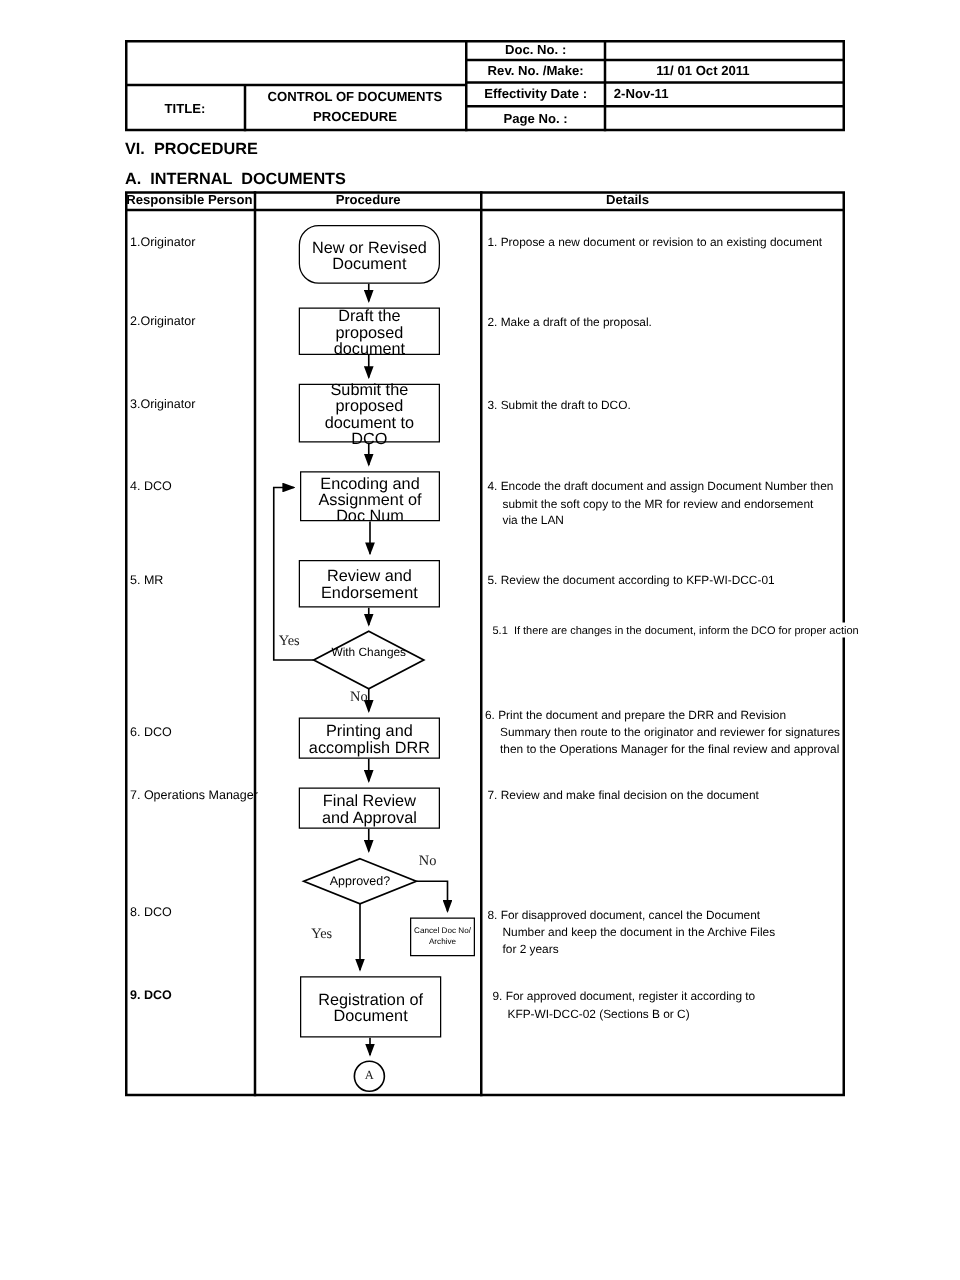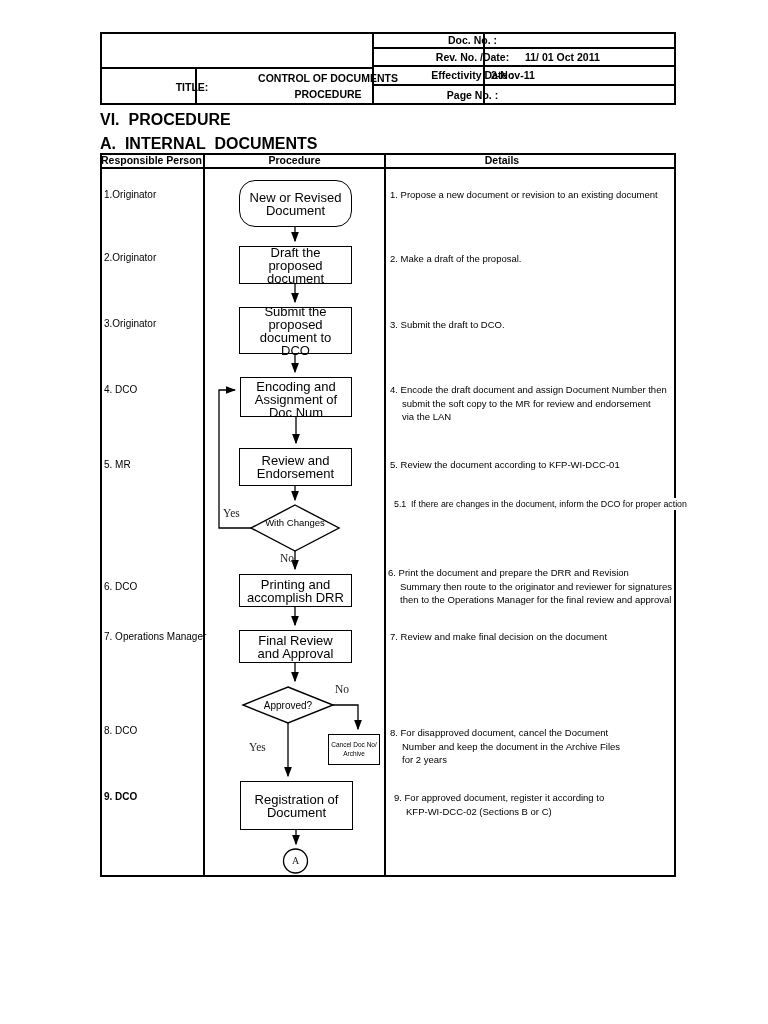--- a/index.html
+++ b/index.html
@@ -4,23 +4,23 @@
 <style>
   html,body { margin:0; padding:0; background:#ffffff; }
   .page {
     position:relative; width:768px; height:1024px; background:#ffffff;
     font-family:"Liberation Sans", sans-serif; color:#000; overflow:hidden;
   }
   .vl { position:absolute; width:2px; background:#000; z-index:1; }
   .hl { position:absolute; height:2px; background:#000; z-index:1; }
   .rect { position:absolute; border:2px solid #000; box-sizing:border-box; z-index:1; }
   .hcell { position:absolute; display:flex; align-items:center; justify-content:center;
-           font-weight:bold; font-size:10.5px; white-space:pre; z-index:2;padding-left:44px; }
+           font-weight:bold; font-size:10.5px; white-space:pre; z-index:2; }
   .hval  { justify-content:flex-start; padding-left:6px; }
-  .heading { position:absolute; font-weight:bold; font-size:16px; white-space:pre; z-index:2; }
+  .heading { position:absolute; font-weight:bold; font-size:13px; white-space:pre; z-index:2; }
   .thead { position:absolute; display:flex; align-items:center; justify-content:center;
            font-weight:bold; font-size:10.5px; z-index:2; }
   .rp { position:absolute; left:104px; font-size:10px; white-space:pre; z-index:2; }
   .detail { position:absolute; font-size:9.5px; line-height:13.5px; z-index:2; }
   .detail .dl { white-space:pre; }
   .detail .cont { margin-left:12px; }
   .d51 { position:absolute; font-size:8.8px; background:#ffffff; padding:1px 3px;
          white-space:pre; z-index:4; }
   .node { position:absolute; box-sizing:border-box; border:1.5px solid #000; background:#fff;
           display:flex; align-items:center; justify-content:center; text-align:center;
@@ -46,21 +46,21 @@
   <div class="hl" style="left:100px; top:67px; width:273px;"></div>
   <div class="hl" style="left:372px; top:47px; width:304px;"></div>
   <div class="hl" style="left:372px; top:65px; width:304px;"></div>
   <div class="hl" style="left:372px; top:84px; width:304px;"></div>
 
   <div class="hcell" style="left:100px; top:68px; width:96px; height:37px;">TITLE:</div>
   <div class="hcell" style="left:196px; top:69px; width:176px; height:17px;">CONTROL OF DOCUMENTS</div>
   <div class="hcell" style="left:196px; top:85px; width:176px; height:17px;">PROCEDURE</div>
 
   <div class="hcell" style="left:374px; top:32px; width:109px; height:16px;">Doc. No. :</div>
-  <div class="hcell" style="left:374px; top:48px; width:109px; height:17px;">Rev. No. /Date:</div>
+  <div class="hcell" style="left:374px; top:48px; width:109px; height:17px;">Rev. No. /Make:</div>
   <div class="hcell" style="left:374px; top:66px; width:109px; height:18px;">Effectivity Date :</div>
   <div class="hcell" style="left:374px; top:85px; width:109px; height:19px;">Page No. :</div>
 
   <div class="hcell hval" style="left:485px; top:32px; width:190px; height:16px;"></div>
   <div class="hcell hval" style="left:485px; top:48px; width:190px; height:17px;padding-left:40px;">11/ 01 Oct 2011</div>
   <div class="hcell hval" style="left:485px; top:66px; width:190px; height:18px;">2-Nov-11</div>
   <div class="hcell hval" style="left:485px; top:85px; width:190px; height:19px;"></div>
 
   <div class="heading" style="left:100px; top:111px;">VI.  PROCEDURE</div>
   <div class="heading" style="left:100px; top:135px;">A.  INTERNAL  DOCUMENTS</div>

